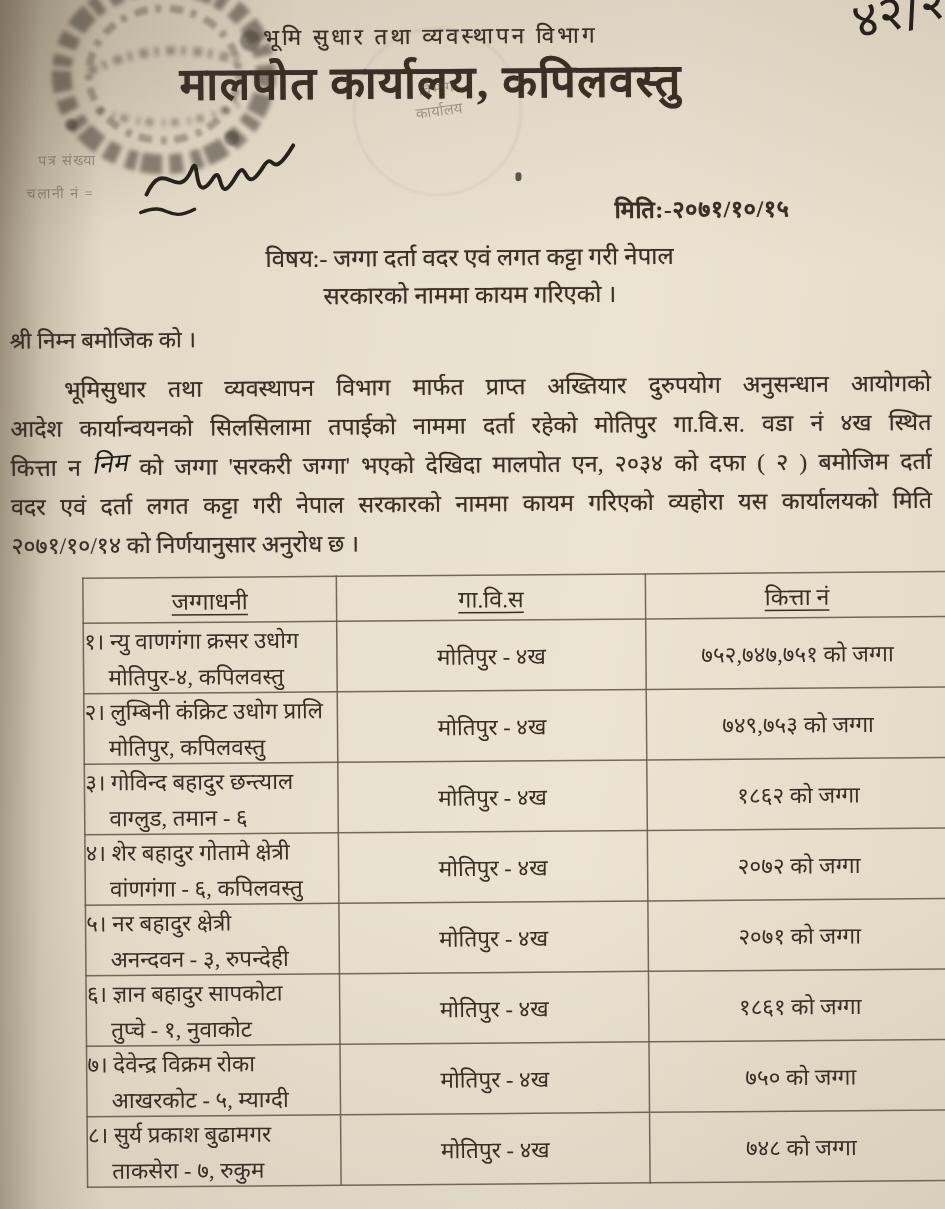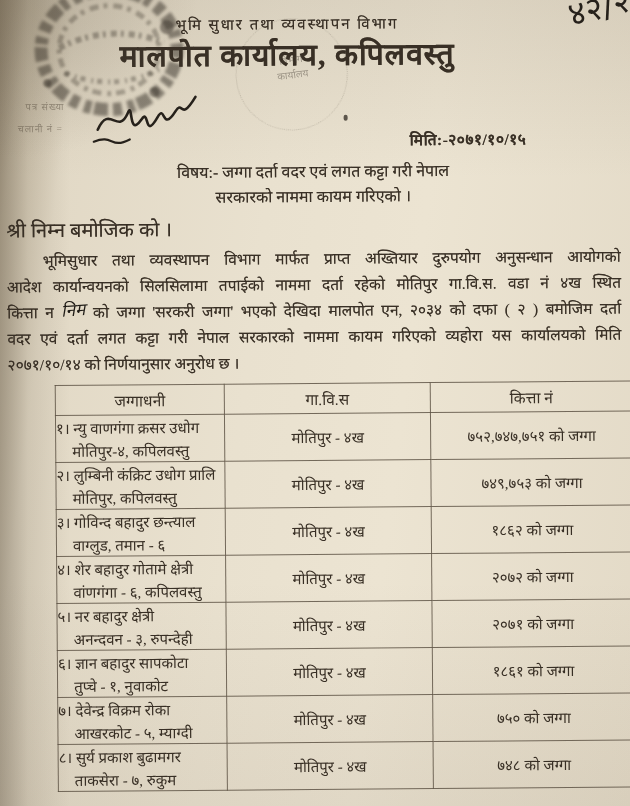--- a/index.html
+++ b/index.html
@@ -41,40 +41,40 @@
   .ref-faint{color:#5c5244;opacity:.55;font-size:9.5px;letter-spacing:1px;}
   .letter-no{left:28px;top:98px;}
   .dispatch-no{left:20px;top:120px;}
   .scrawl{left:86px;top:88px;width:130px;height:62px;}
 
   .date-line{top:129px;left:412px;font-size:15.5px;letter-spacing:.5px;font-weight:bold;}
   .ink-dot{left:346px;top:115px;width:4px;height:6px;background:#3a332b;border-radius:2px;opacity:.8;}
 
   .subject1{top:160px;left:0;width:630px;font-size:16px;}
   .subject2{top:185px;left:0;width:630px;font-size:16px;}
-  .salutation{top:214px;left:8px;font-size:20px;}
+  .salutation{top:214px;left:8px;font-size:15px;}
 
   .pline{left:8px;width:614px;font-size:15.5px;line-height:25px;}
   .just{text-align:justify;text-align-last:justify;}
   .l1{top:246px;padding-left:36px;width:578px;}
   .l2{top:272px;}
   .l3{top:298px;}
   .l4{top:324px;}
   .l5{top:350px;}
   .hand-insert{display:inline-block;font-family:"DejaVu Sans",sans-serif;font-style:italic;
     font-size:17px;color:#1f1b16;transform:rotate(-4deg);position:relative;top:-2px;
     text-shadow:none;}
 
   table.reg{position:absolute;top:383px;left:55px;width:577px;border-collapse:collapse;table-layout:fixed;}
   table.reg col.c1{width:169px;} table.reg col.c2{width:206px;} table.reg col.c3{width:202px;}
   table.reg td,table.reg th{border:1.2px solid rgba(94,83,69,.85);padding:0;vertical-align:middle;
     font-weight:normal;font-size:15px;color:#382f25;}
   table.reg tr.hd td{height:29px;text-align:center;font-size:15.5px;}
   table.reg tr.dr td{height:46px;}
-  .uline{text-underline-offset:3px;margin-top:47px;}
+  .uline{text-decoration:underline;text-underline-offset:3px;margin-top:47px;}
   td.owner{padding:3px 4px 3px 8px;vertical-align:middle;}
   .owner .ln1{white-space:nowrap;}
   .owner .ln2{white-space:nowrap;padding-left:16px;margin-top:3px;}
   td.vdc,td.plot{text-align:center;}
 </style>
 </head>
 <body>
 
 <div class="page">
   <div class="content">

